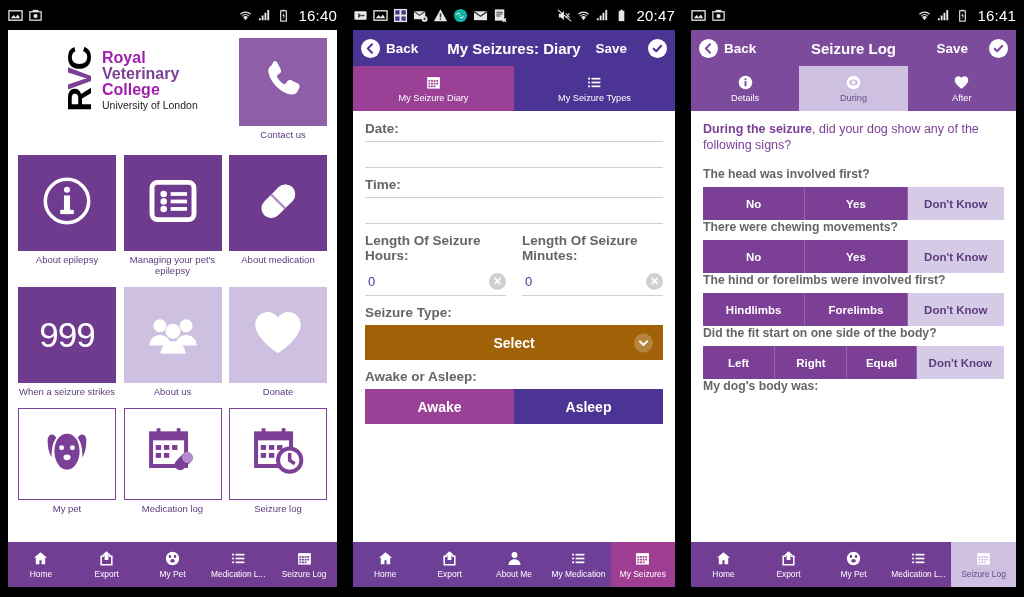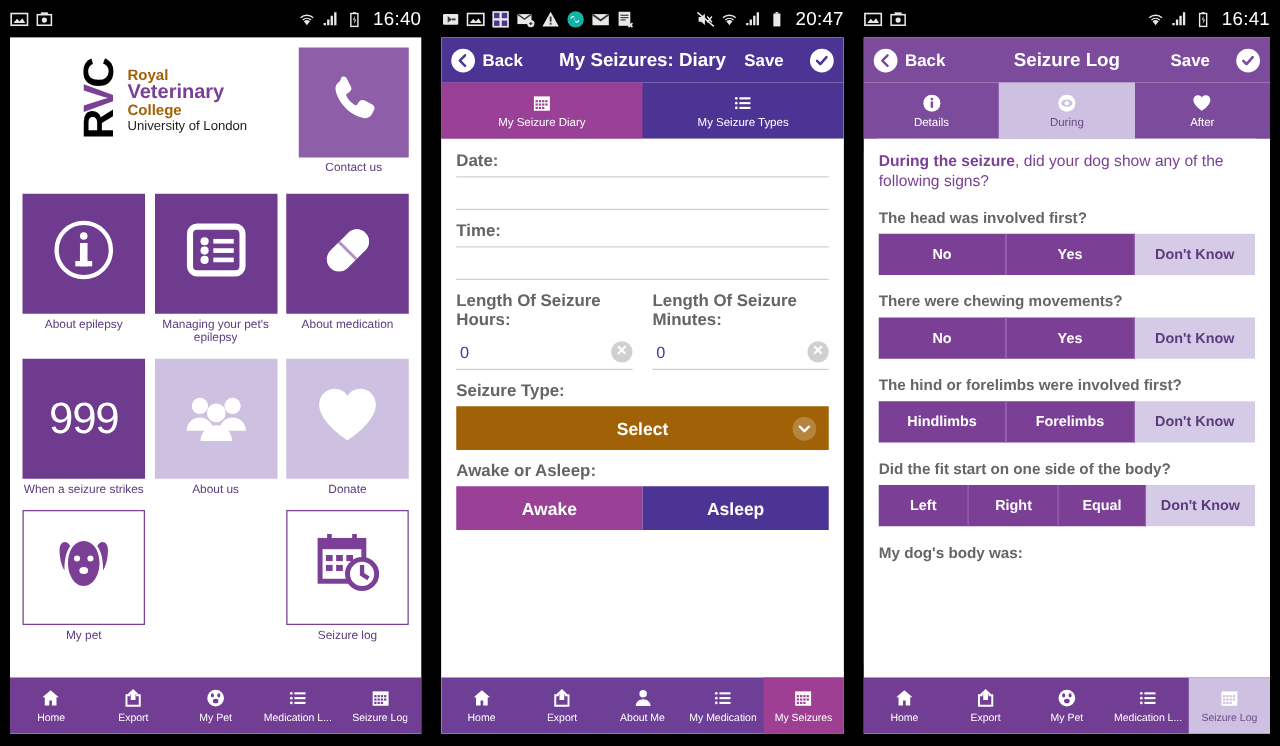--- a/index.html
+++ b/index.html
@@ -72,21 +72,21 @@
     letter-spacing: -3px;
     transform: rotate(-90deg);
     transform-origin: center;
     width: 34px; height: 72px;
     display: flex; align-items: center; justify-content: center;
     line-height: 1;
   }
   .rvc-mark .v { color: #7b3f96; }
   .rvc-words { margin-left: 6px; line-height: 1.02; }
   .rvc-words .l1,
-  .rvc-words .l3 { font-size: 12px; font-weight: bold; color: #a16207; }
+  .rvc-words .l3 { font-size: 16px; font-weight: bold; color: #a21caf; }
   .rvc-words .l2 { font-size: 16px; font-weight: bold; color: #7b3f96; }
   .rvc-words .l4 { font-size: 10.5px; color: #222; margin-top: 1px; }
 
   .contact-cell { text-align: center; width: 88px; }
   .contact-tile {
     width: 88px; height: 88px; background: #8e5ea8;
     display: flex; align-items: center; justify-content: center;
   }
   .tile-cap {
     font-size: 9.5px; color: #5b3a7e; margin-top: 4px; line-height: 1.15;
@@ -204,21 +204,21 @@
   }
   .seg-awake { background: #9a4096; }
   .seg-asleep { background: #4b3494; }
 
   
   .q-body { flex: 1 1 auto; background: #fff; padding: 10px 12px 0 12px; overflow: hidden; border-radius: 12px; }
   .q-intro { font-size: 12.5px; color: #7b3f96; line-height: 1.28; margin-bottom: 14px; }
   .q-intro b { font-weight: bold; }
   .q-intro span.rest { color: #7b3f96; font-weight: normal; }
   .q-text { font-size: 12.2px; color: #666; font-weight: bold; margin-bottom: 6px; }
-  .q-block { margin-bottom: 14px; }
+  .q-block { }
   .q-seg { display: flex; height: 33px; }
   .q-seg > div {
     display: flex; align-items: center; justify-content: center;
     font-size: 11.5px; font-weight: bold;
   }
   .opt-sel { background: #7b3f96; color: #fff; border-right: 1px solid #9166ab; }
   .opt-dk { background: #d6cbe6; color: #5c3a7e; }
   .q-cut { font-size: 12.2px; color: #666; font-weight: bold; }
 </style>
 </head>
@@ -395,20 +395,42 @@
                 <svg width="56" height="56" viewBox="0 0 24 24">
                     <rect x="2.6" y="4" width="15" height="14" fill="none" stroke="#7b3f96" stroke-width="1.7"></rect>
                     <rect x="2.6" y="4" width="15" height="3" fill="#7b3f96"></rect>
                     <rect x="5" y="1.8" width="1.6" height="3.2" fill="#7b3f96"></rect>
                     <rect x="13.6" y="1.8" width="1.6" height="3.2" fill="#7b3f96"></rect>
                     <rect x="4.6" y="9" width="2.3" height="2.1" fill="#7b3f96"></rect>
                     <rect x="8.1" y="9" width="2.3" height="2.1" fill="#7b3f96"></rect>
                     <rect x="11.6" y="9" width="2.3" height="2.1" fill="#7b3f96"></rect>
                     <rect x="4.6" y="12.4" width="2.3" height="2.1" fill="#7b3f96"></rect>
                     <rect x="8.1" y="12.4" width="2.3" height="2.1" fill="#7b3f96"></rect>
+                    <g transform="rotate(-45 16.5 16)">
+                      <rect x="12.1" y="13.6" width="9" height="4.8" rx="2.4" fill="#7b3f96"></rect>
+                      <rect x="16.6" y="13.6" width="4.5" height="4.8" rx="2.4" fill="#b58ccb"></rect>
+                    </g>
+                  </svg>
+              </span>
+            </div>
+            <div class="tile-cap">Medication log</div>
+          </div>
+          <div class="grid-cell">
+            <div class="tile outline">
+              <span>
+                <svg width="56" height="56" viewBox="0 0 24 24">
+                    <rect x="2.6" y="4" width="15" height="14" fill="none" stroke="#7b3f96" stroke-width="1.7"></rect>
+                    <rect x="2.6" y="4" width="15" height="3" fill="#7b3f96"></rect>
+                    <rect x="5" y="1.8" width="1.6" height="3.2" fill="#7b3f96"></rect>
+                    <rect x="13.6" y="1.8" width="1.6" height="3.2" fill="#7b3f96"></rect>
+                    <rect x="4.6" y="9" width="2.3" height="2.1" fill="#7b3f96"></rect>
+                    <rect x="8.1" y="9" width="2.3" height="2.1" fill="#7b3f96"></rect>
+                    <rect x="11.6" y="9" width="2.3" height="2.1" fill="#7b3f96"></rect>
+                    <rect x="4.6" y="12.4" width="2.3" height="2.1" fill="#7b3f96"></rect>
+                    <rect x="8.1" y="12.4" width="2.3" height="2.1" fill="#7b3f96"></rect>
                     <circle cx="17" cy="15.5" r="5" fill="#fff" stroke="#7b3f96" stroke-width="1.7"></circle>
                     <path d="M17 12.4v3.2l2.2 1.4" fill="none" stroke="#7b3f96" stroke-width="1.5"></path>
                   </svg>
               </span>
             </div>
             <div class="tile-cap">Seizure log</div>
           </div>
         </div>
       </div>
 

